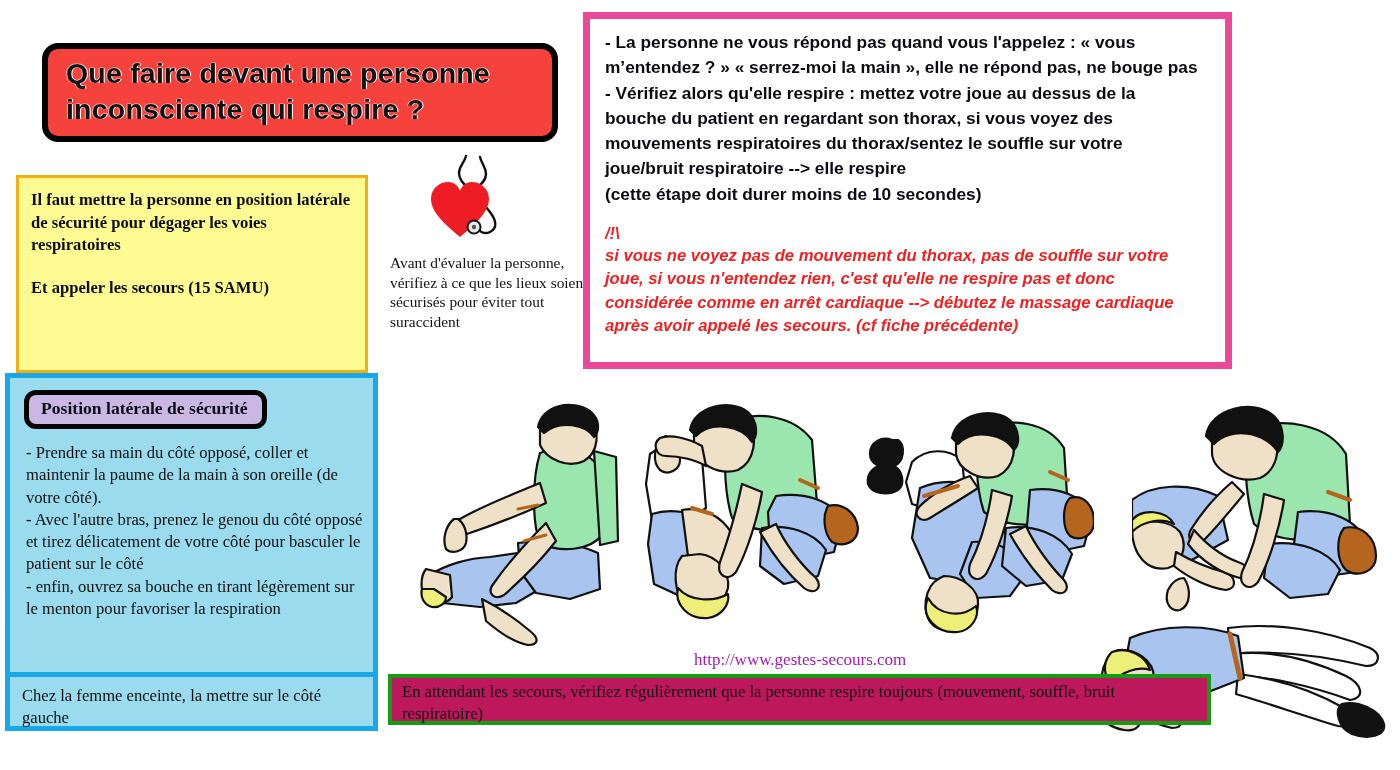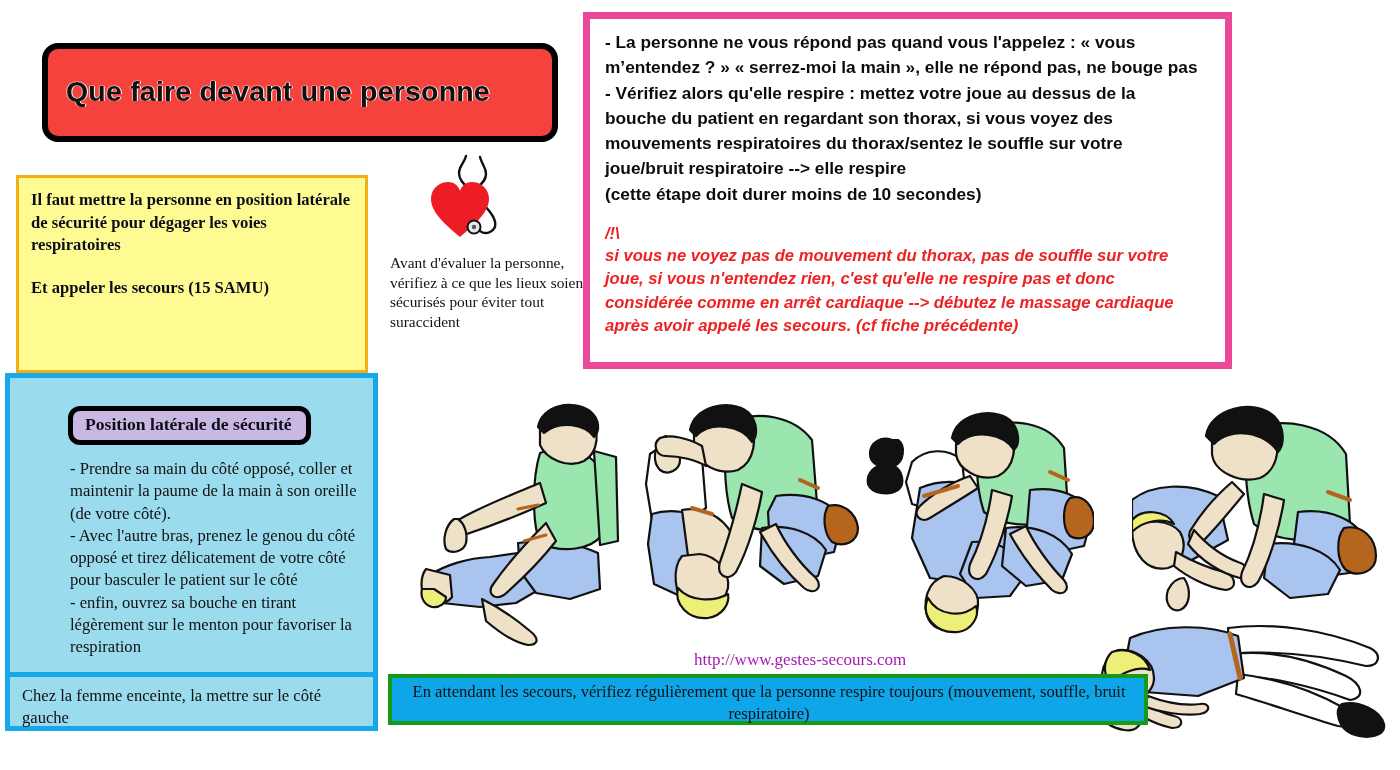--- a/index.html
+++ b/index.html
@@ -113,23 +113,22 @@
   
   #cyan-panel {
     position: absolute;
     left: 5px; top: 373px;
     width: 373px; height: 358px;
     border: 5px solid #18A7E8;
     background: #9BDBEE;
     padding: 0;
   }
   #cyan-upper {
-    padding: 28px 10px 8px 14px;
+    padding: 12px 10px 8px 14px;
     height: 294px;
-    margin-left: 44px;
   }
   #pls-header {
     display: inline-block;
     background: #C9B9E2;
     border: 5px solid #000000;
     border-radius: 12px;
     padding: 2px 14px 4px 12px;
     font-family: "Liberation Serif", serif;
     font-weight: bold;
     font-size: 17.6px;
@@ -155,25 +154,24 @@
     font-size: 16.6px;
     line-height: 22.3px;
     color: #111111;
     white-space: pre-line;
   }
 
   
   #green-banner {
     position: absolute;
     left: 388px; top: 674px;
-    width: 760px; height: 51px;
-    background: #0ea5e9;
+    width: 823px; height: 51px;
+    background: #be185d;
     border: 4px solid #169B16;
     padding: 3px 8px 2px 10px;
-    text-align: center;
   }
   #green-text {
     font-family: "Liberation Serif", serif;
     font-size: 16.6px;
     line-height: 21.6px;
     color: #111111;
     white-space: pre-line;
   }
 
   
@@ -195,20 +193,21 @@
   .figure svg { display: block; width: 100%; height: 100%; }
 </style>
 </head>
 <body>
 
 <div id="canvas">
 
   <div id="title-badge">
     <div id="title-text">
       <div>Que faire devant une personne</div>
+      <div>inconsciente qui respire ?</div>
     </div>
   </div>
 
   <div id="yellow-box">
     <div class="yellow-line">Il faut mettre la personne en position latérale de sécurité pour dégager les voies respiratoires</div>
     <div class="yellow-gap"></div>
     <div class="yellow-line">Et appeler les secours (15 SAMU)</div>
   </div>
 
   <div id="heart-figure">

